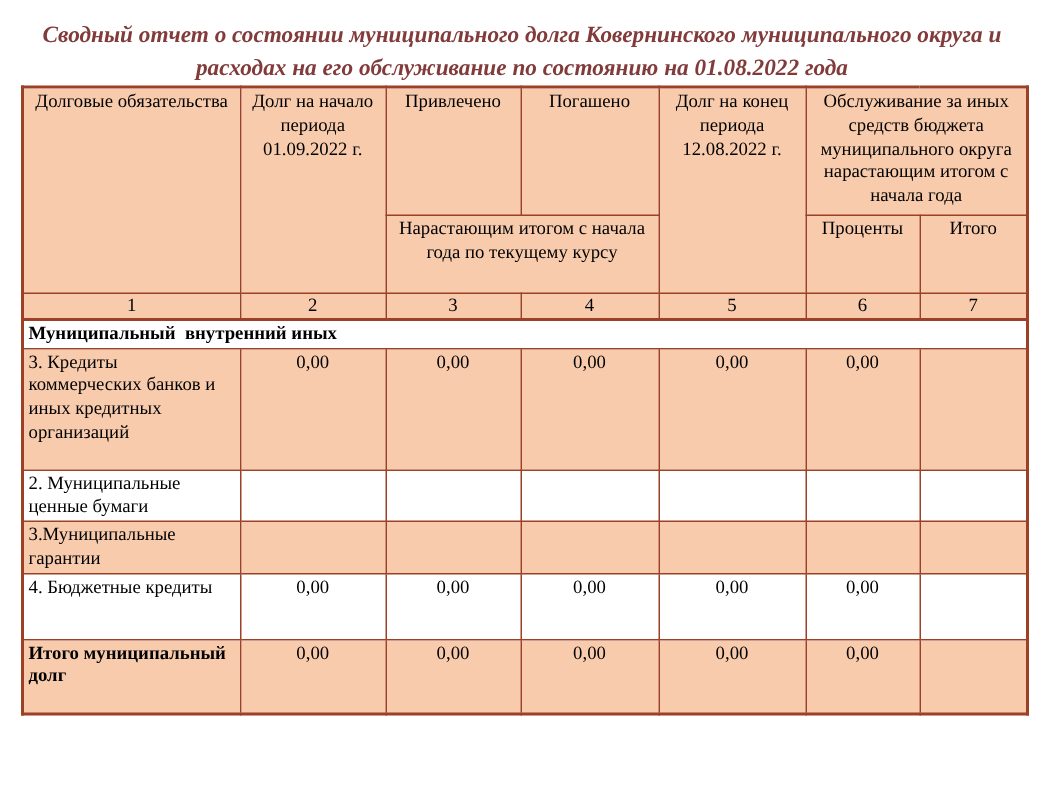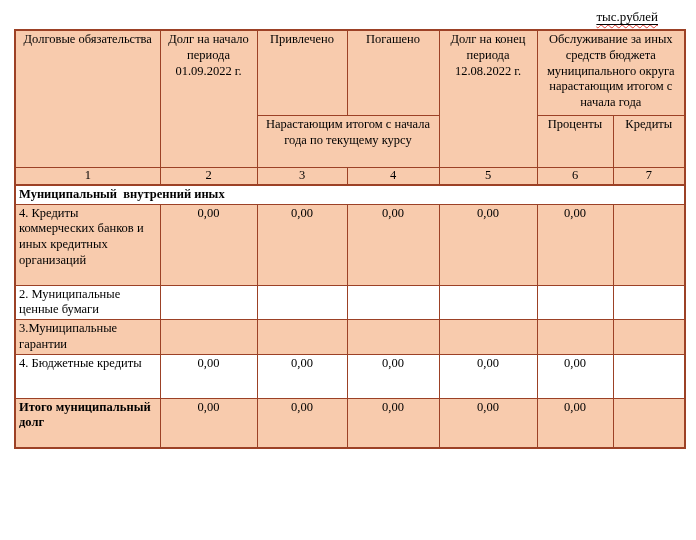--- a/index.html
+++ b/index.html
@@ -84,24 +84,22 @@
   tr.row-1 td { height: 30px; }
   tr.row-2 td { height: 30px; }
   tr.row-3 td { height: 41px; margin-top: 12px; }
   tr.row-4 td { height: 46px; }
 </style>
 </head>
 <body>
 
 <div class="page">
 
+  <div class="title">Сводный отчет о состоянии муниципального долга Ковернинского муниципального округа и расходах на его обслуживание по состоянию на 01.08.2022 года</div>
 
-  <div class="units-line">
-    <span class="u-wavy"><span class="u-solid">тыс.рублей</span></span>
-  </div>
 
   <table class="report">
     <colgroup>
       <col style="width:145px">
       <col style="width:97px">
       <col style="width:90px">
       <col style="width:92px">
       <col style="width:98px">
       <col style="width:76px">
       <col style="width:72px">
@@ -113,39 +111,39 @@
       <td rowspan="2" class="shade hc">Долг на начало периода 01.09.2022 г.</td>
       <td class="shade hc">Привлечено</td>
       <td class="shade hc">Погашено</td>
       <td rowspan="2" class="shade hc">Долг на конец периода 12.08.2022 г.</td>
       <td colspan="2" class="shade hc">Обслуживание за иных средств бюджета муниципального округа нарастающим итогом с начала года</td>
     </tr>
 
     <tr class="hrow-sub">
       <td colspan="2" class="shade hc">Нарастающим  итогом с начала года по текущему курсу</td>
       <td class="shade hc">Проценты</td>
-      <td class="shade hc">Кредиты</td>
+      <td class="shade hc">Итого</td>
     </tr>
 
     <tr class="nums-row">
       <td class="shade">1</td>
       <td class="shade">2</td>
       <td class="shade">3</td>
       <td class="shade">4</td>
       <td class="shade">5</td>
       <td class="shade">6</td>
       <td class="shade">7</td>
     </tr>
 
     <tr class="section-row">
       <td colspan="7">Муниципальный  внутренний иных</td>
     </tr>
 
     <tr class="row-0">
-      <td class="shade lbl">4. Кредиты коммерческих банков и иных кредитных организаций</td>
+      <td class="shade lbl">3. Кредиты коммерческих банков и иных кредитных организаций</td>
       <td class="shade val">0,00</td>
       <td class="shade val">0,00</td>
       <td class="shade val">0,00</td>
       <td class="shade val">0,00</td>
       <td class="shade val">0,00</td>
       <td class="shade val"></td>
     </tr>
 
     <tr class="row-1">
       <td class="lbl">2. Муниципальные ценные бумаги</td>

